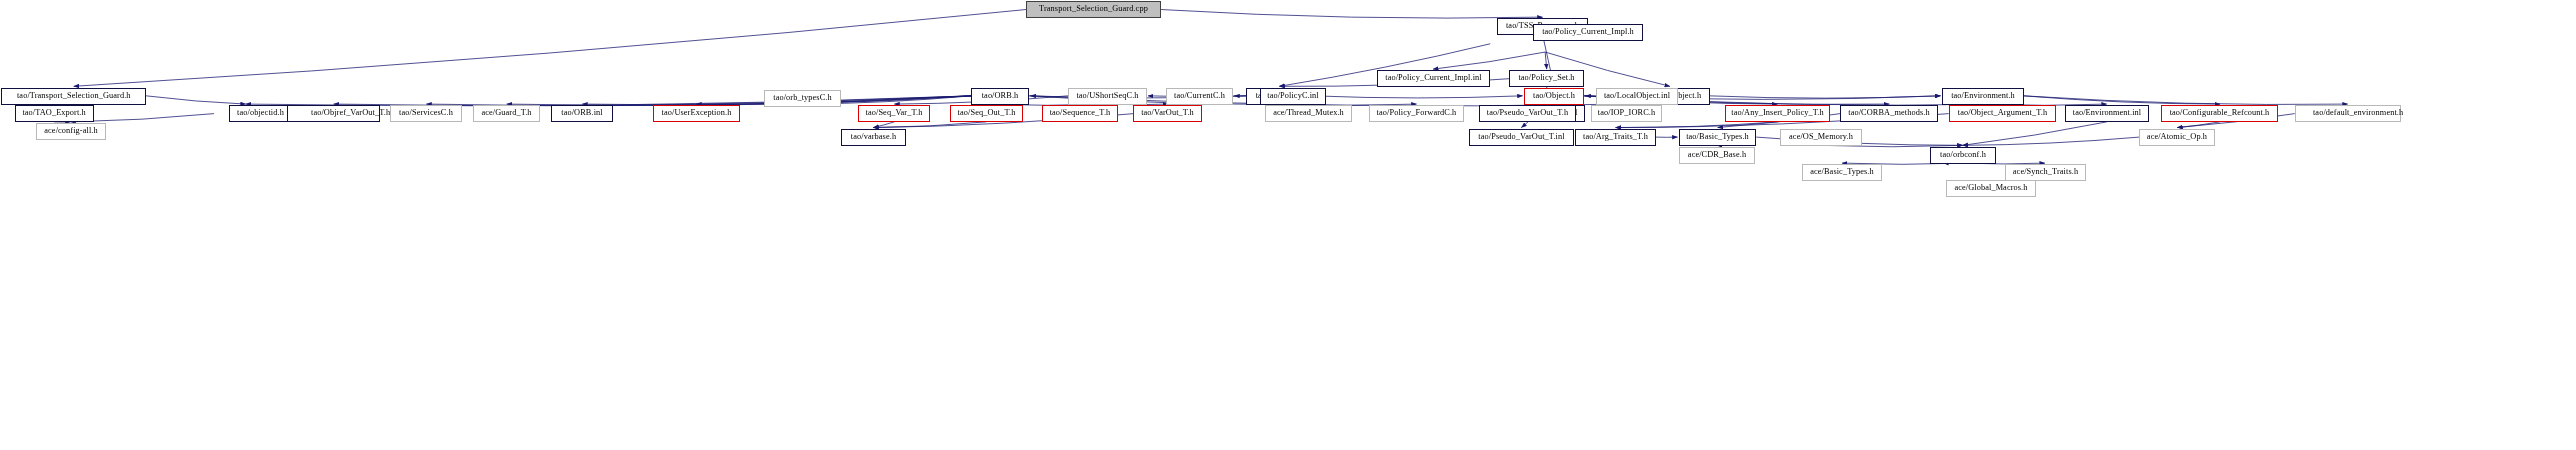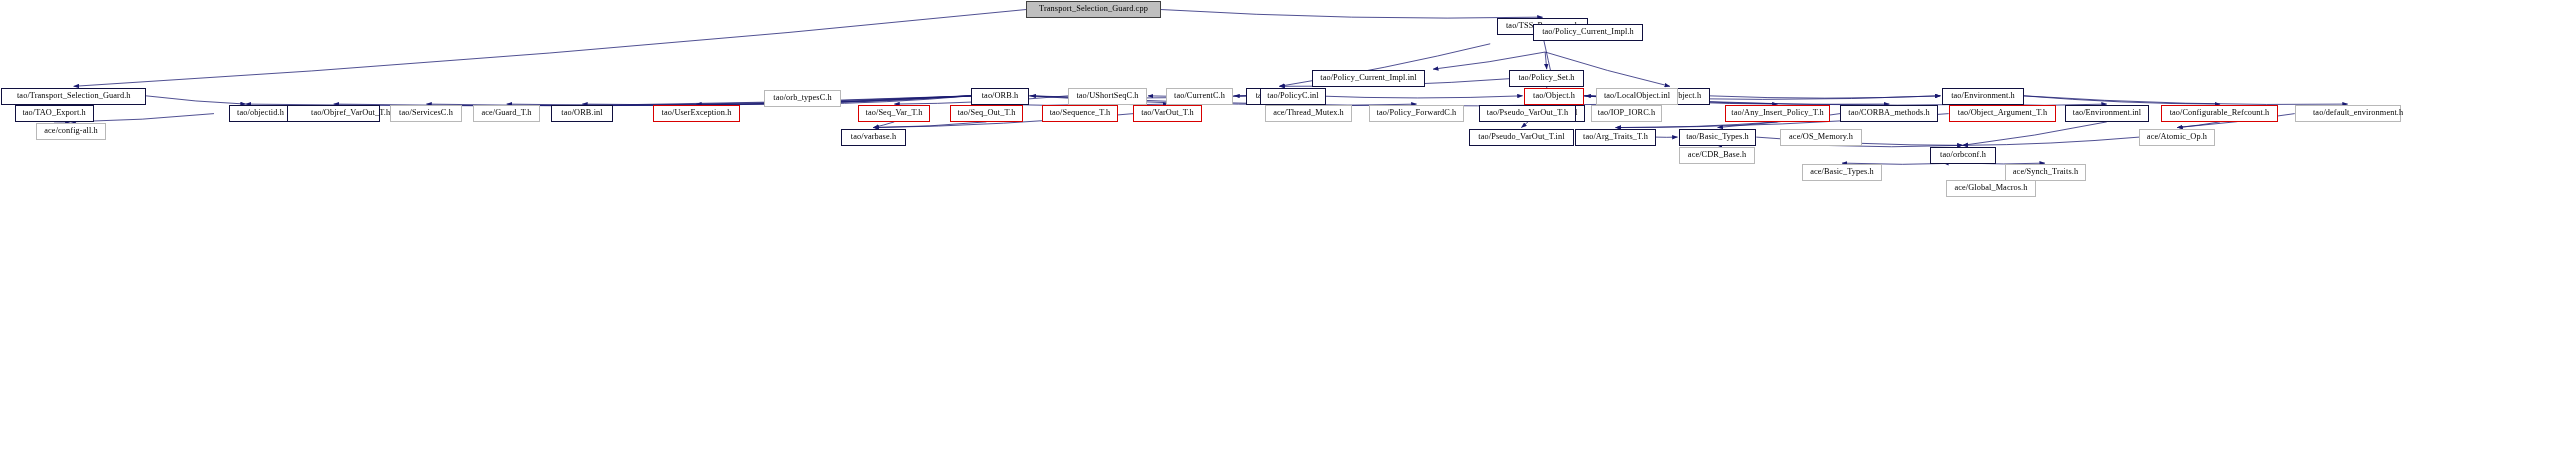--- a/index.html
+++ b/index.html
@@ -132,21 +132,21 @@
   <div id="nodes">
       <div class="node root" style="left: 1026px; top: 1.3px; width: 135px;">
         <span>Transport_Selection_Guard.cpp</span>
       </div>
       <div class="node solid" style="left: 1497px; top: 18.4px; width: 91px;">
         <span>tao/TSS_Resources.h</span>
       </div>
       <div class="node solid" style="left: 1490px; top: 24px; width: 110px; margin-left: 43px;">
         <span>tao/Policy_Current_Impl.h</span>
       </div>
-      <div class="node solid" style="left: 1312px; top: 70px; width: 113px;">
+      <div class="node solid" style="left: 1377px; top: 70px; width: 113px;">
         <span>tao/Policy_Current_Impl.inl</span>
       </div>
       <div class="node solid" style="left: 1509px; top: 70px; width: 75px;">
         <span>tao/Policy_Set.h</span>
       </div>
       <div class="node solid" style="left: 1509px; top: 105px; width: 76px;">
         <span>tao/Policy_Set.inl</span>
       </div>
       <div class="node solid" style="left: 1631px; top: 88px; width: 79px;">
         <span>tao/LocalObject.h</span>

